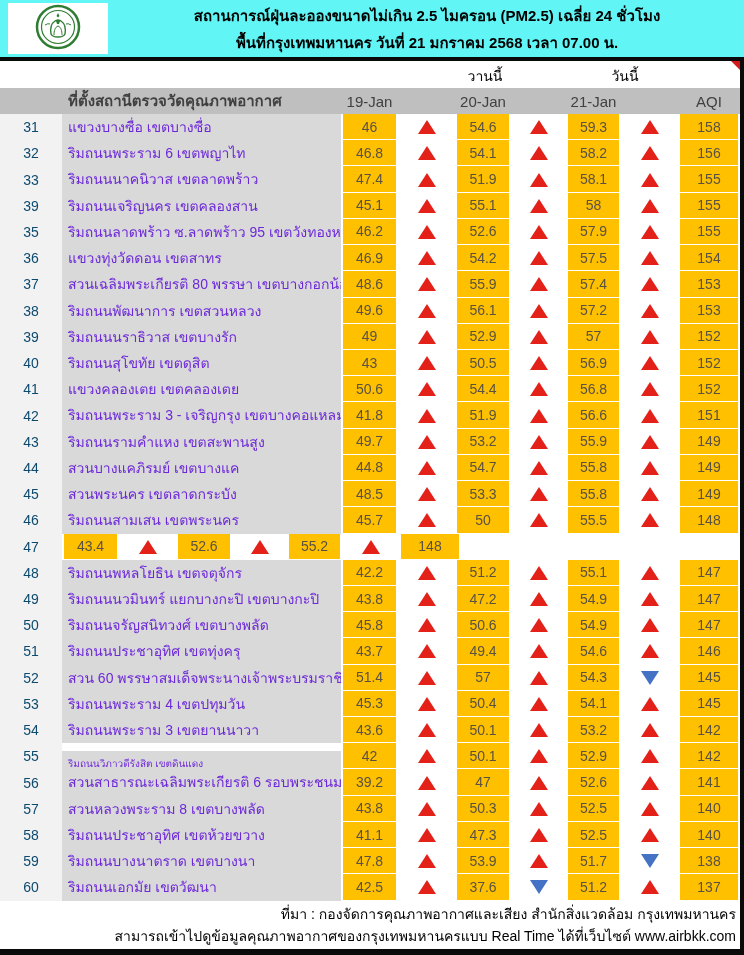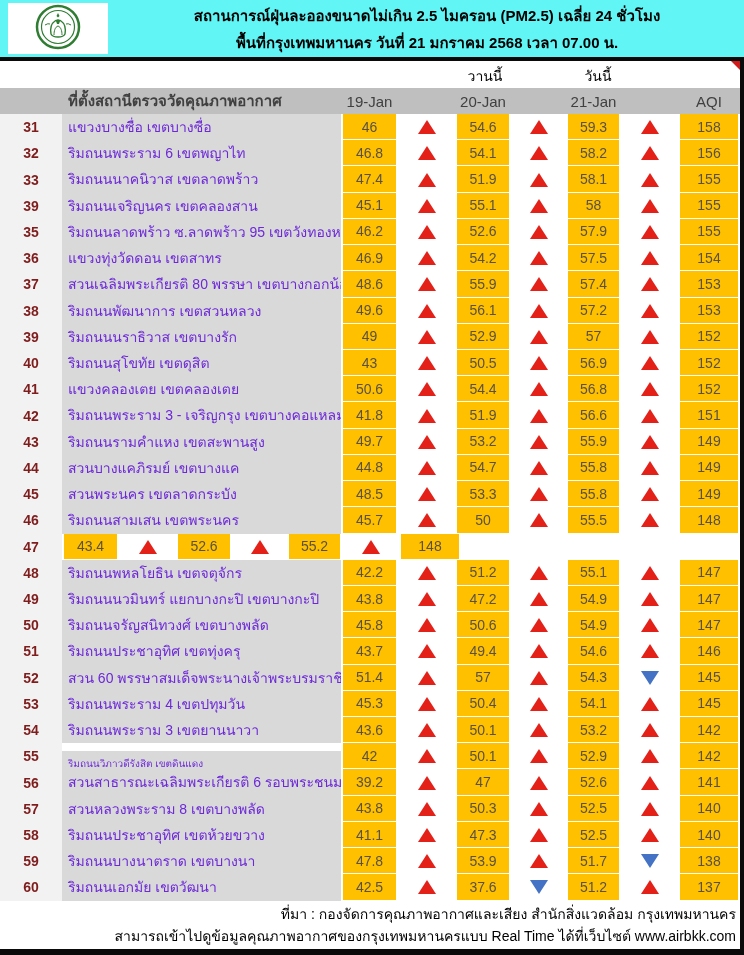--- a/index.html
+++ b/index.html
@@ -26,21 +26,21 @@
   }
   .divider{height:4px;background:#0a0a0a;}
 
   
   .below{flex:1;display:flex;flex-direction:column;border-right:4px solid #0a0a0a;box-sizing:border-box;}
 
   
   .subhead{height:27px;background:#fff;position:relative;font-size:14px;color:#000;}
   .subhead .lbl{position:absolute;top:4px;transform:translateX(-50%);white-space:nowrap;}
   .lbl-yesterday{left:485px;}
-  .lbl-today{left:598px;}
+  .lbl-today{left:625px;}
   .corner-flag{
     position:absolute;right:0;top:0;width:0;height:0;
     border-top:9px solid #d11a19;border-left:9px solid transparent;
   }
 
   
   .colhead{height:26px;background:#BFBFBF;display:flex;align-items:center;font-size:15px;color:#404040;}
   .colhead .c-name{font-weight:bold;}
 
   
@@ -51,21 +51,21 @@
   .c-v2   {width:56px; text-align:center;box-sizing:border-box;}
   .c-t2   {width:55px; box-sizing:border-box;}
   .c-v3   {width:55px; text-align:center;box-sizing:border-box;}
   .c-t3   {width:57px; box-sizing:border-box;}
   .c-aqi  {width:62px; text-align:center;box-sizing:border-box;}
 
   
   .rows{display:flex;flex-direction:column;}
   .row{height:26.23px;display:flex;align-items:stretch;font-size:14px;}
   .row>div{display:flex;align-items:center;}
-  .row .c-num{background:#F2F2F2;color:#7f1d1d;justify-content:center;font-weight:bold;}
+  .row .c-num{background:#F2F2F2;color:#0c4a6e;justify-content:center;}
   .row .c-name{background:#D9D9D9;color:#6d28d9;display:block;line-height:26.23px;}
   .row .c-name.small{font-size:10px;margin-top:8px;}
   .val{
     background:#FFC000;color:#5a5142;justify-content:center;
     border-bottom:1px solid #ffffff;border-left:2px solid #ffffff;border-right:2px solid #ffffff;
   }
   .tri-cell{background:#ffffff;justify-content:center;}
   .tri-up{width:0;height:0;border-left:9px solid transparent;border-right:9px solid transparent;border-bottom:14px solid #E32119;}
   .tri-down{width:0;height:0;border-left:9px solid transparent;border-right:9px solid transparent;border-top:14px solid #4472C4;}
 

